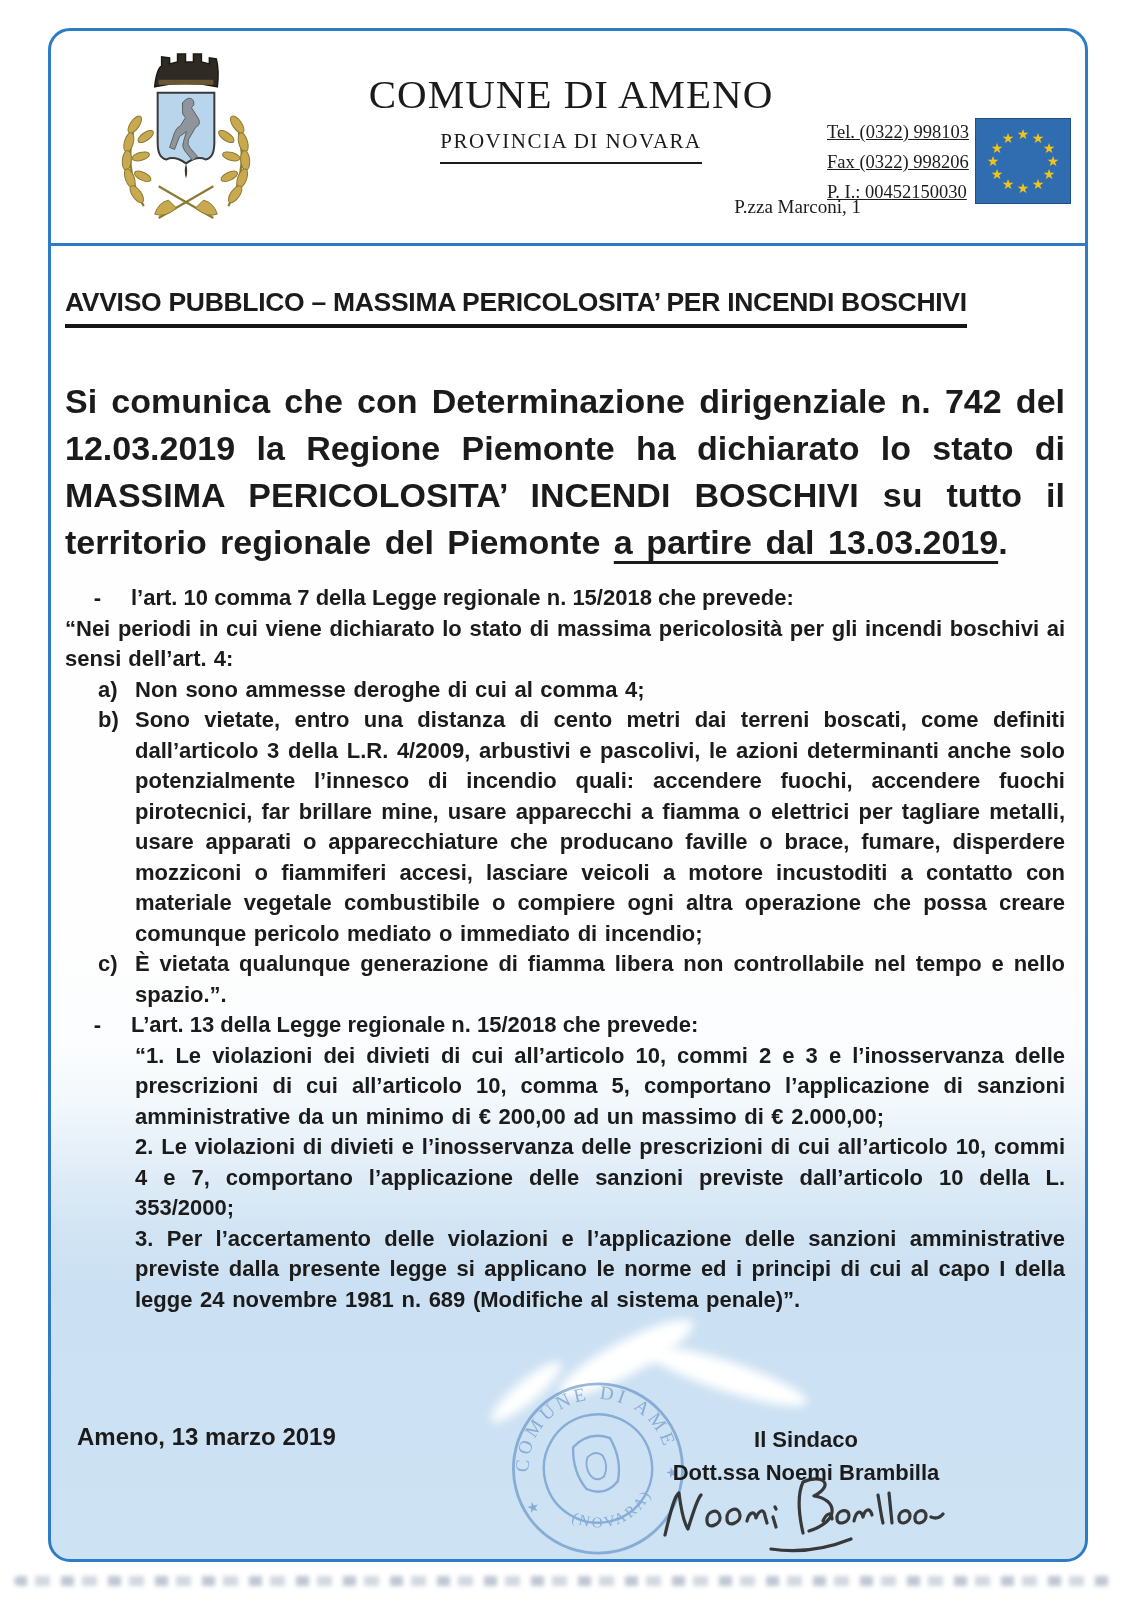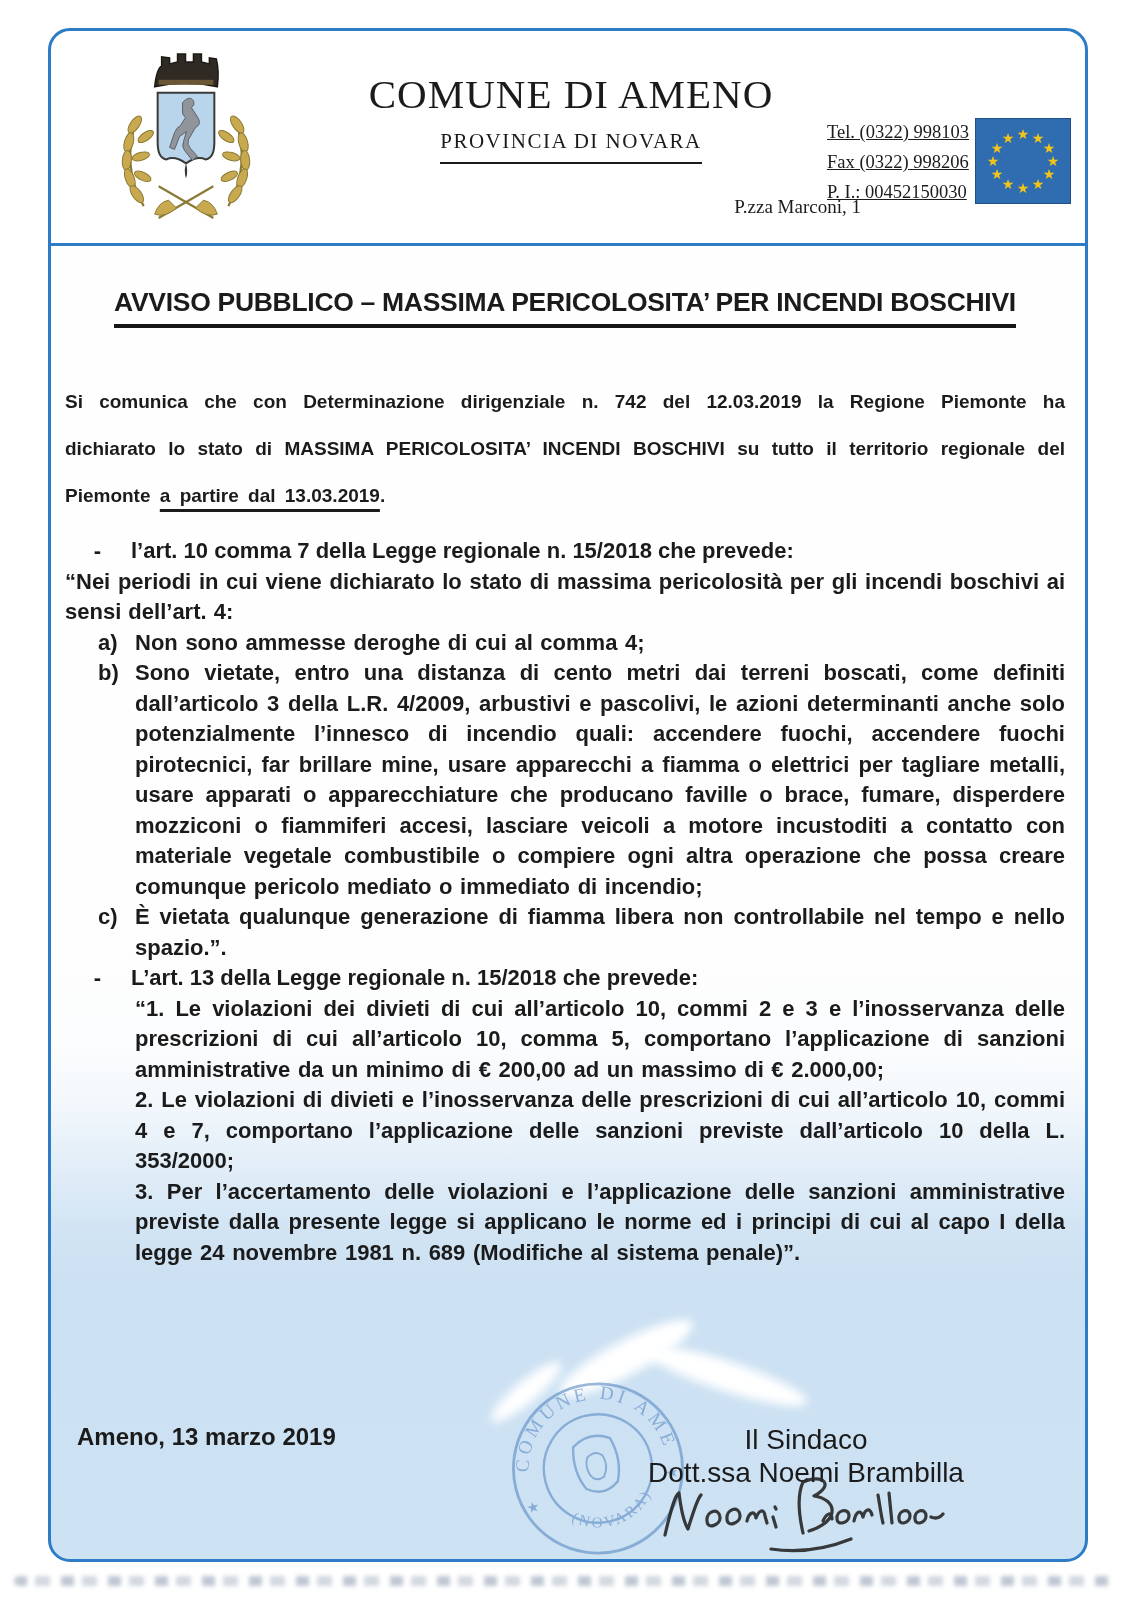--- a/index.html
+++ b/index.html
@@ -41,47 +41,47 @@
     white-space:nowrap;
     text-decoration:underline;
   }
   .eu-flag{position:absolute;left:924px;top:87px;width:96px;height:86px;}
   
   .main{
     position:absolute;left:14px;top:254px;width:1000px;
     font-weight:bold;font-size:22px;line-height:30.5px;
   }
   .notice-heading{
-    text-align:center;margin:0 0 50px 0;font-size:26.5px;line-height:34px;
+    margin:0 0 50px 0;font-size:26.5px;line-height:34px;
     font-weight:bold;letter-spacing:-0.3px;white-space:nowrap;
   }
   .notice-heading span{
     display:inline-block;border-bottom:4px solid #161616;padding-bottom:5px;
   }
   .intro{
-    margin:0 0 17px 0;font-size:19px;line-height:47px;
+    margin:0 0 17px 0;font-size:34px;line-height:47px;
     text-align:justify;word-spacing:4px;
   }
   .intro .u{
     text-decoration:underline;
     text-decoration-thickness:3px;text-underline-offset:7px;
   }
   .preamble{margin:0;}
   .dash-item{display:flex;margin:0;}
   .dash-item .bullet{width:36px;text-align:right;flex:none;}
   .dash-item .dtext{padding-left:30px;}
   .quote-par{margin:0;text-align:justify;word-spacing:1px;}
   .letter-item{display:flex;margin:0;}
   .letter-item .label{width:70px;flex:none;box-sizing:border-box;padding-left:33px;}
   .letter-item .ltext{flex:1;text-align:justify;word-spacing:1.5px;}
   .qpara{margin:0;padding-left:70px;text-align:justify;word-spacing:1.5px;}
   
   .place-date{position:absolute;left:26px;top:1392px;font-weight:bold;font-size:24px;}
   .signer{position:absolute;left:590px;top:1392px;width:330px;text-align:center;
-    font-weight:normal;font-size:28px;line-height:33px;z-index:3;}
+    font-weight:bold;font-size:22px;line-height:33px;z-index:3;}
   .signature-svg{position:absolute;left:600px;top:1438px;width:310px;height:92px;z-index:4;}
   .stamp{position:absolute;left:452px;top:1340px;width:190px;height:195px;z-index:2;
     transform:rotate(-14deg);opacity:.62;}
   .streak{position:absolute;background:#ffffff;filter:blur(5px);z-index:1;border-radius:50%;}
   .streak1{left:500px;top:1310px;width:150px;height:34px;transform:rotate(-28deg);}
   .streak2{left:590px;top:1330px;width:170px;height:30px;transform:rotate(18deg);}
   .streak3{left:430px;top:1350px;width:90px;height:22px;transform:rotate(-40deg);}
   .blur-strip{
     position:absolute;left:14px;top:1576px;width:1100px;height:10px;z-index:5;
     background:

